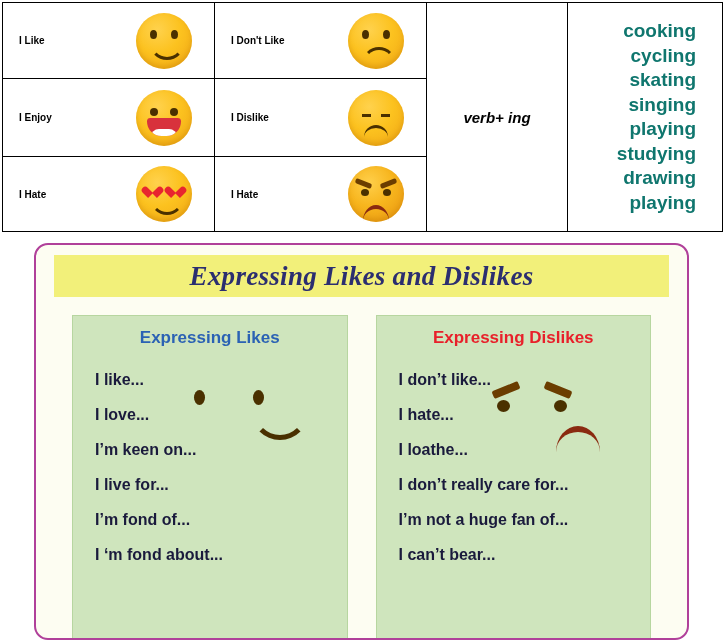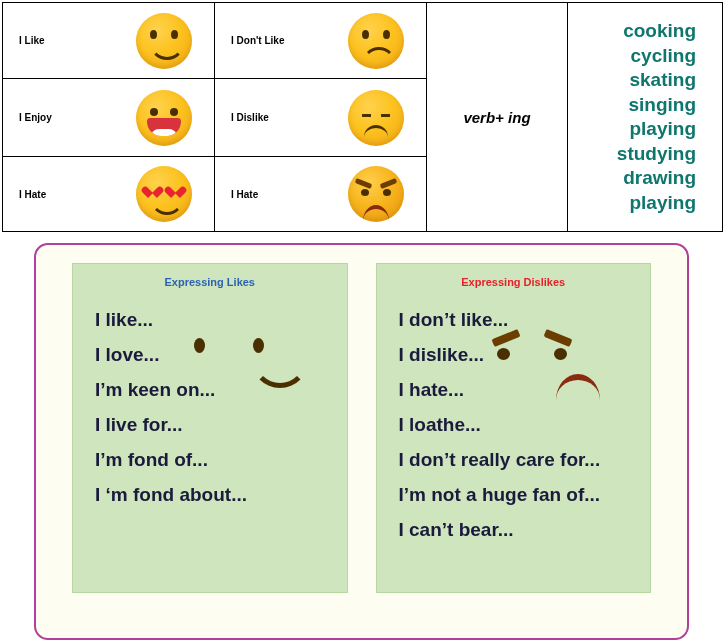--- a/index.html
+++ b/index.html
@@ -233,33 +233,33 @@
   .panel {
     flex: 1 1 0;
     background: #cfe5bd;
     border: 1px solid #b7d6a0;
     padding: 12px 0 0 0;
     min-height: 316px;
     position: relative;
   }
   .panel-heading {
     text-align: center;
-    font-size: 11px;
+    font-size: 17px;
     font-weight: bold;
     margin-bottom: 14px;
   }
   .panel-likes .panel-heading { color: #2b62b4; }
   .panel-dislikes .panel-heading { color: #e8202a; }
   .panel ul {
     list-style: none;
     margin: 0;
     padding: 0 0 0 22px;
   }
   .panel li {
-    font-size: 19px;
+    font-size: 16px;
     font-weight: bold;
     color: #1a1a3c;
     line-height: 35px;
     white-space: nowrap;
   }
   .panel-face {
     position: absolute;
     top: 46px;
     right: 26px;
     width: 92px;
@@ -371,20 +371,23 @@
           <span class="eye r"></span>
           <span class="mouth"></span>
         </span>
       </div>
     </td>
   </tr>
 </tbody>
   </table>
 
 <div class="poster">
+  <div class="poster-title-bar">
+    <div class="poster-title">Expressing Likes and Dislikes</div>
+  </div>
   <div class="panels">
 
     <div class="panel panel-likes">
       <div class="panel-heading">Expressing Likes</div>
       <div class="panel-face">
         <span class="face f-smile">
           <span class="eye l"></span>
           <span class="eye r"></span>
           <span class="mouth"></span>
         </span>
@@ -405,21 +408,20 @@
         <span class="face f-angry">
           <span class="brow l"></span>
           <span class="brow r"></span>
           <span class="eye l"></span>
           <span class="eye r"></span>
           <span class="mouth"></span>
         </span>
       </div>
       <ul>
         <li>I don’t like...</li>
-        <li>I dislike...</li>
         <li>I hate...</li>
         <li>I loathe...</li>
         <li>I don’t really care for...</li>
         <li>I’m not a huge fan of...</li>
         <li>I can’t bear...</li>
       </ul>
     </div>
 
   </div>
 </div>

